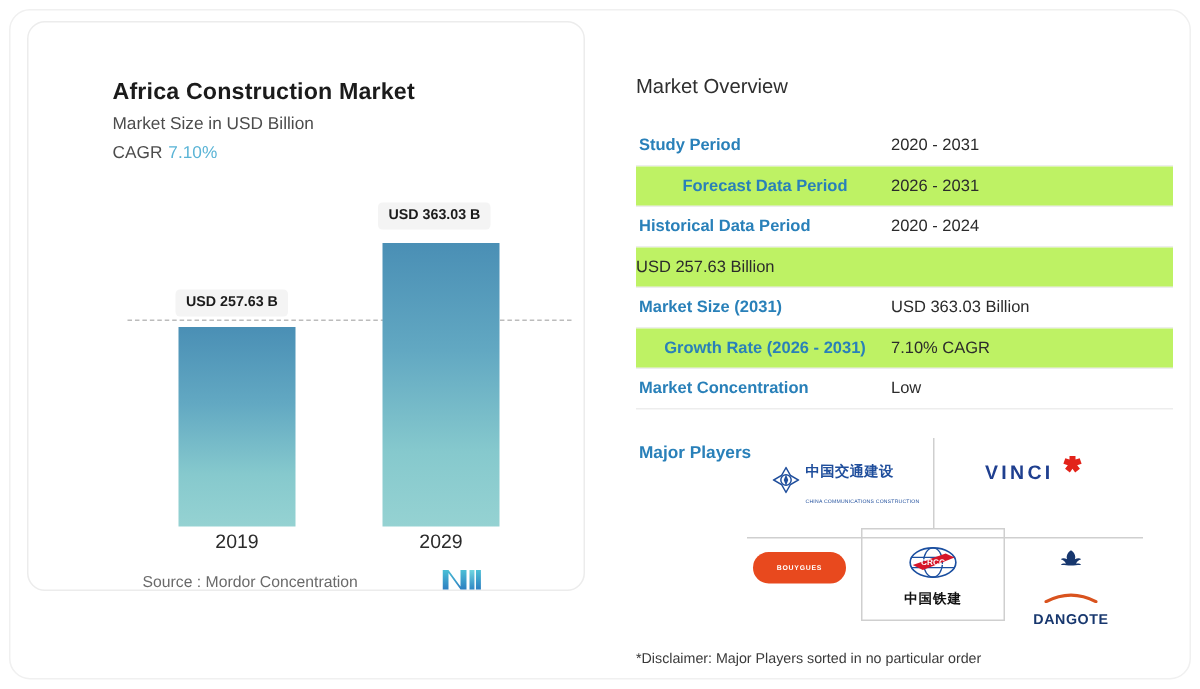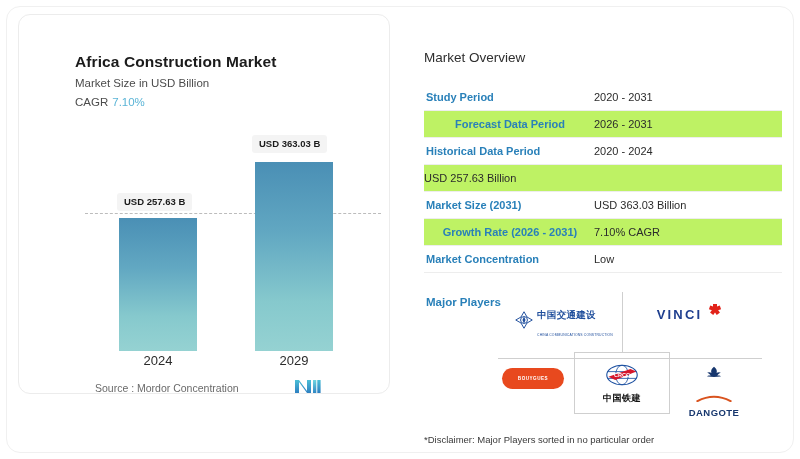--- a/index.html
+++ b/index.html
@@ -218,21 +218,21 @@
       <div class="dashed-line"></div>
 
       <div class="bar b2026"></div>
       <div class="bar b2031"></div>
 
       <div class="bar-tip t2026">USD 257.63 B</div>
       <div class="bar-tip t2031">USD 363.03 B</div>
     </div>
 
     <div class="x-labels">
-      <div class="x-label x2026">2024</div>
+      <div class="x-label x2026">2019</div>
       <div class="x-label x2031">2029</div>
     </div>
 
     <div class="source-row">
       <span class="source-text">Source :  Mordor Concentration</span>
       <span class="mordor-logo">
         <svg width="26" height="15" viewBox="0 0 26 15">
           <defs>
             <linearGradient id="mg1" x1="0" y1="0" x2="0" y2="1">
               <stop offset="0" stop-color="#4bbfd6"></stop>

